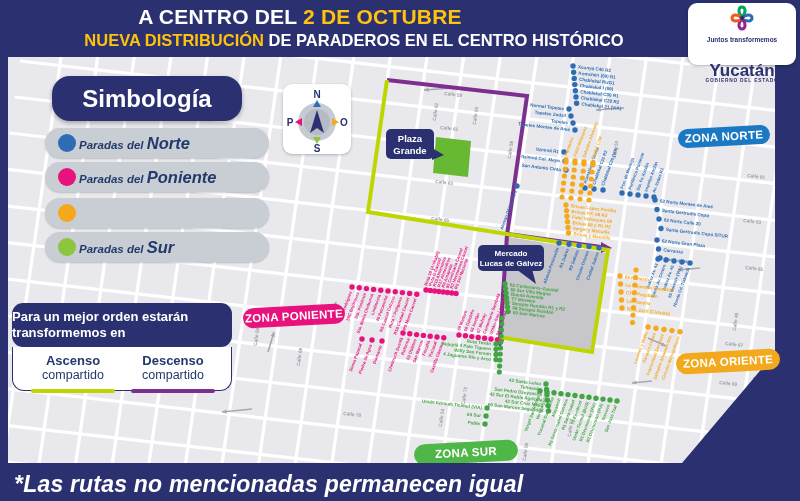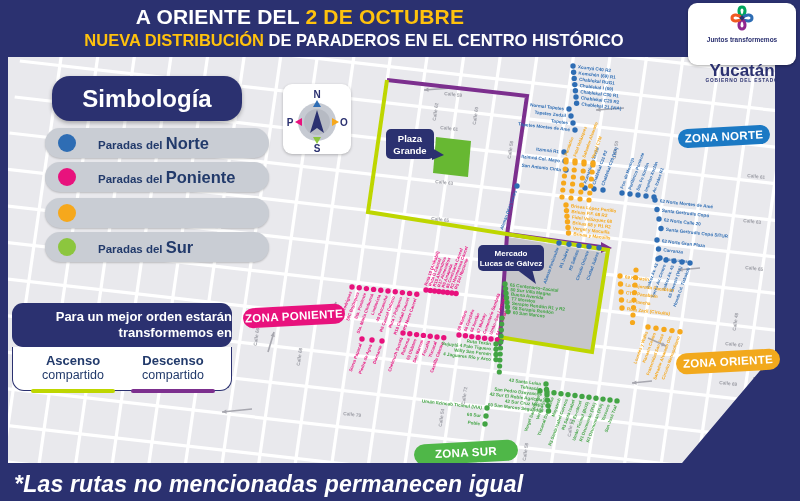--- a/index.html
+++ b/index.html
@@ -20,26 +20,26 @@
   #logo .nm{font-size:17px;font-weight:800;color:#2b3170;line-height:15px;margin-top:20px;}
   #logo .sub{font-size:4.8px;font-weight:700;color:#2b3170;letter-spacing:.8px;}
   
   #legend{left:42px;top:72px;width:232px;z-index:4;}
   #legend .hd{position:absolute;left:10px;top:4px;width:190px;height:45px;background:#2b3170;
      border-radius:18px;color:#fff;font-size:24px;font-weight:800;text-align:center;
      line-height:45px;box-shadow:0 2px 4px rgba(0,0,0,.3);}
   .lrow{position:absolute;left:3px;width:224px;height:30px;background:#c9cdd4;border-radius:15px;
      display:flex;align-items:center;box-shadow:0 1px 2px rgba(0,0,0,.2);}
   .legend-dot{width:18px;height:18px;border-radius:50%;margin-left:13px;flex:none;}
-  .lrow .txt{margin-left:22px;font-size:11.5px;font-weight:700;color:#223a6b;white-space:nowrap;}
+  .lrow .txt{margin-left:3px;font-size:11.5px;font-weight:700;color:#223a6b;white-space:nowrap;font-style:italic;}
   .lrow .txt b{font-size:16.5px;font-weight:800;}
   
   #dist{left:10px;top:303px;width:224px;z-index:4;}
   #dist .hd{position:absolute;left:2px;top:0;width:220px;height:44px;background:#2b3170;
-     border-radius:11px;color:#fff;font-size:13px;font-weight:800;text-align:right;padding-top:6px;
+     border-radius:11px;color:#fff;font-size:13px;font-weight:800;text-align:left;padding-top:6px;
      box-sizing:border-box;line-height:16px;}
   #dist .bd{position:absolute;left:2px;top:44px;width:220px;height:44px;background:#fff;
      border:1px solid #2b3170;border-top:none;border-radius:0 0 12px 12px;box-sizing:border-box;}
   .dcol{position:absolute;top:7px;width:96px;text-align:center;color:#223a6b;}
   .dcol .b{font-size:13px;font-weight:800;line-height:14px;}
   .dcol .r{font-size:12.5px;line-height:14px;}
   .dbar{margin:7px auto 0;width:84px;height:4px;border-radius:2px;}
   
   #foot{left:0;bottom:0;width:800px;height:38px;background:#2b3170;z-index:5;}
   #foot .t{position:absolute;left:14px;top:8px;color:#fff;font-size:23px;font-weight:800;
@@ -535,21 +535,21 @@
     </g>
     <g>
       <polygon points="516,269 536,284 532,269" fill="#2b3170"></polygon>
       <rect x="478" y="245" width="66" height="26" rx="5" fill="#2b3170"></rect>
       <text x="511" y="256" text-anchor="middle" font-size="8" font-weight="800" fill="#fff">Mercado</text>
       <text x="511" y="266" text-anchor="middle" font-size="8" font-weight="800" fill="#fff">Lucas de Gálvez</text>
     </g>
   </svg>
 
 <div id="header" class="abs">
-  <div class="l1"><span>A ORIENTE DEL </span><span class="yel">2 DE OCTUBRE</span></div>
+  <div class="l1"><span>A CENTRO DEL </span><span class="yel">2 DE OCTUBRE</span></div>
   <div class="l2"><span class="yel">NUEVA DISTRIBUCIÓN</span><span> DE PARADEROS EN EL CENTRO HISTÓRICO</span></div>
 </div>
 
 <div id="logo" class="abs">
   <svg width="30" height="26" viewBox="0 0 30 26" style="margin-top:2px">
     <g fill="none" stroke-width="3" stroke-linecap="round">
       <path d="M15 12 C10 7, 12 2, 15 2 C18 2, 20 7, 15 12" stroke="#00a65e"></path>
       <path d="M15 13 C20 8, 25 10, 25 13 C25 16, 20 18, 15 13" stroke="#2e6db4"></path>
       <path d="M15 14 C20 19, 18 24, 15 24 C12 24, 10 19, 15 14" stroke="#92278f"></path>
       <path d="M15 13 C10 8, 5 10, 5 13 C5 16, 10 18, 15 13" stroke="#f05a22"></path>

